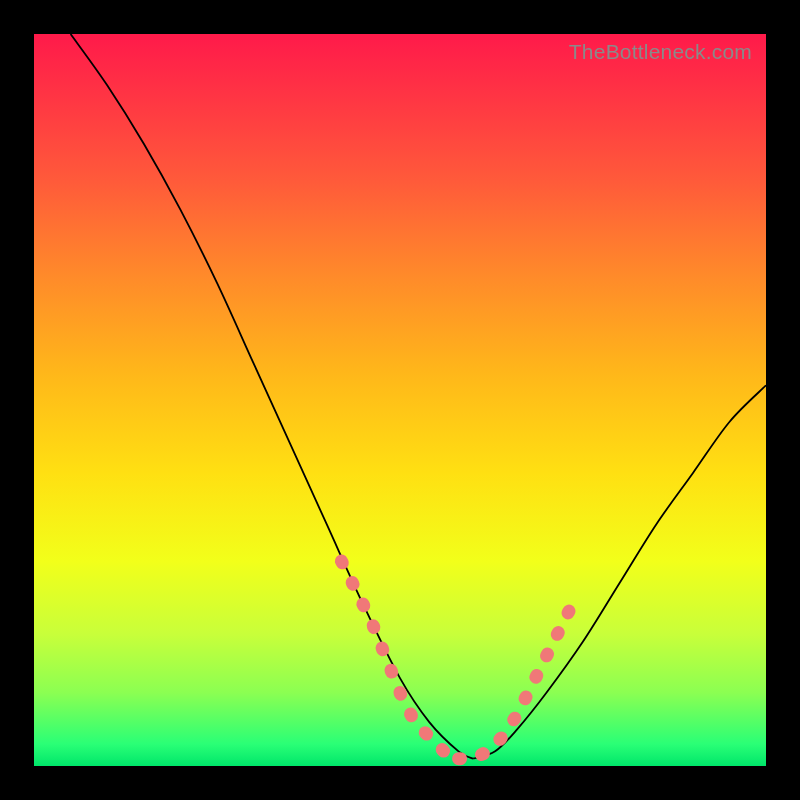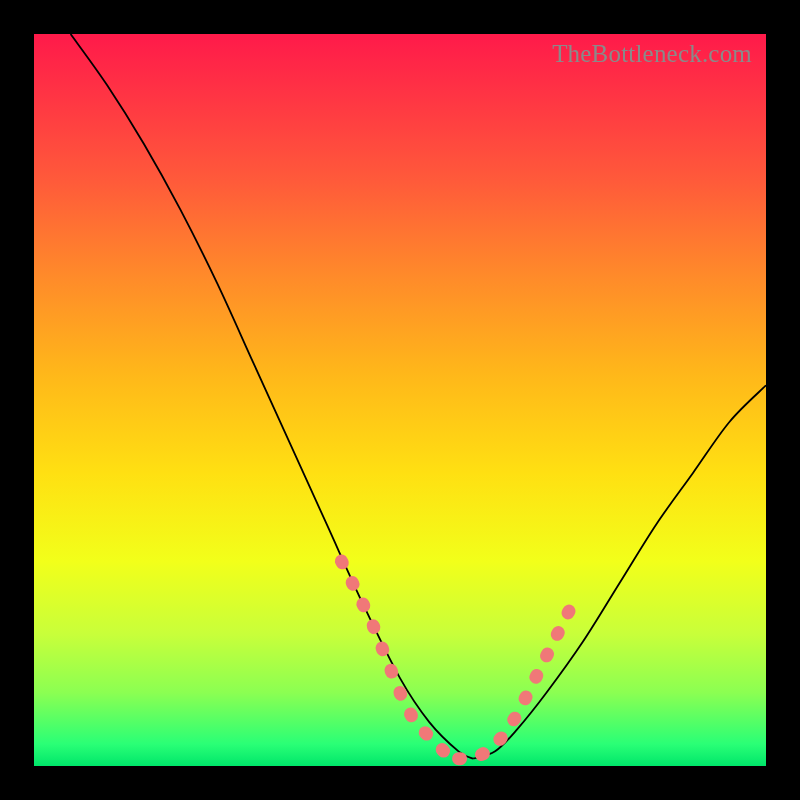--- a/index.html
+++ b/index.html
@@ -26,22 +26,22 @@
       #f2ff1a 72%,
       #c8ff3a 82%,
       #8bff52 90%,
       #2aff76 97%,
       #00e66a 100%);
   }
   .watermark {
     position: absolute;
     top: 6px;
     right: 14px;
-    font-family: Liberation Serif, serif;
-    font-size: 25px;
+    font-family: Liberation Sans, sans-serif;
+    font-size: 21px;
     color: #8a8a8a;
     letter-spacing: 0.2px;
     user-select: none;
   }
   svg.curves {
     position: absolute;
     left: 0; top: 0;
     width: 732px;
     height: 732px;
   }

